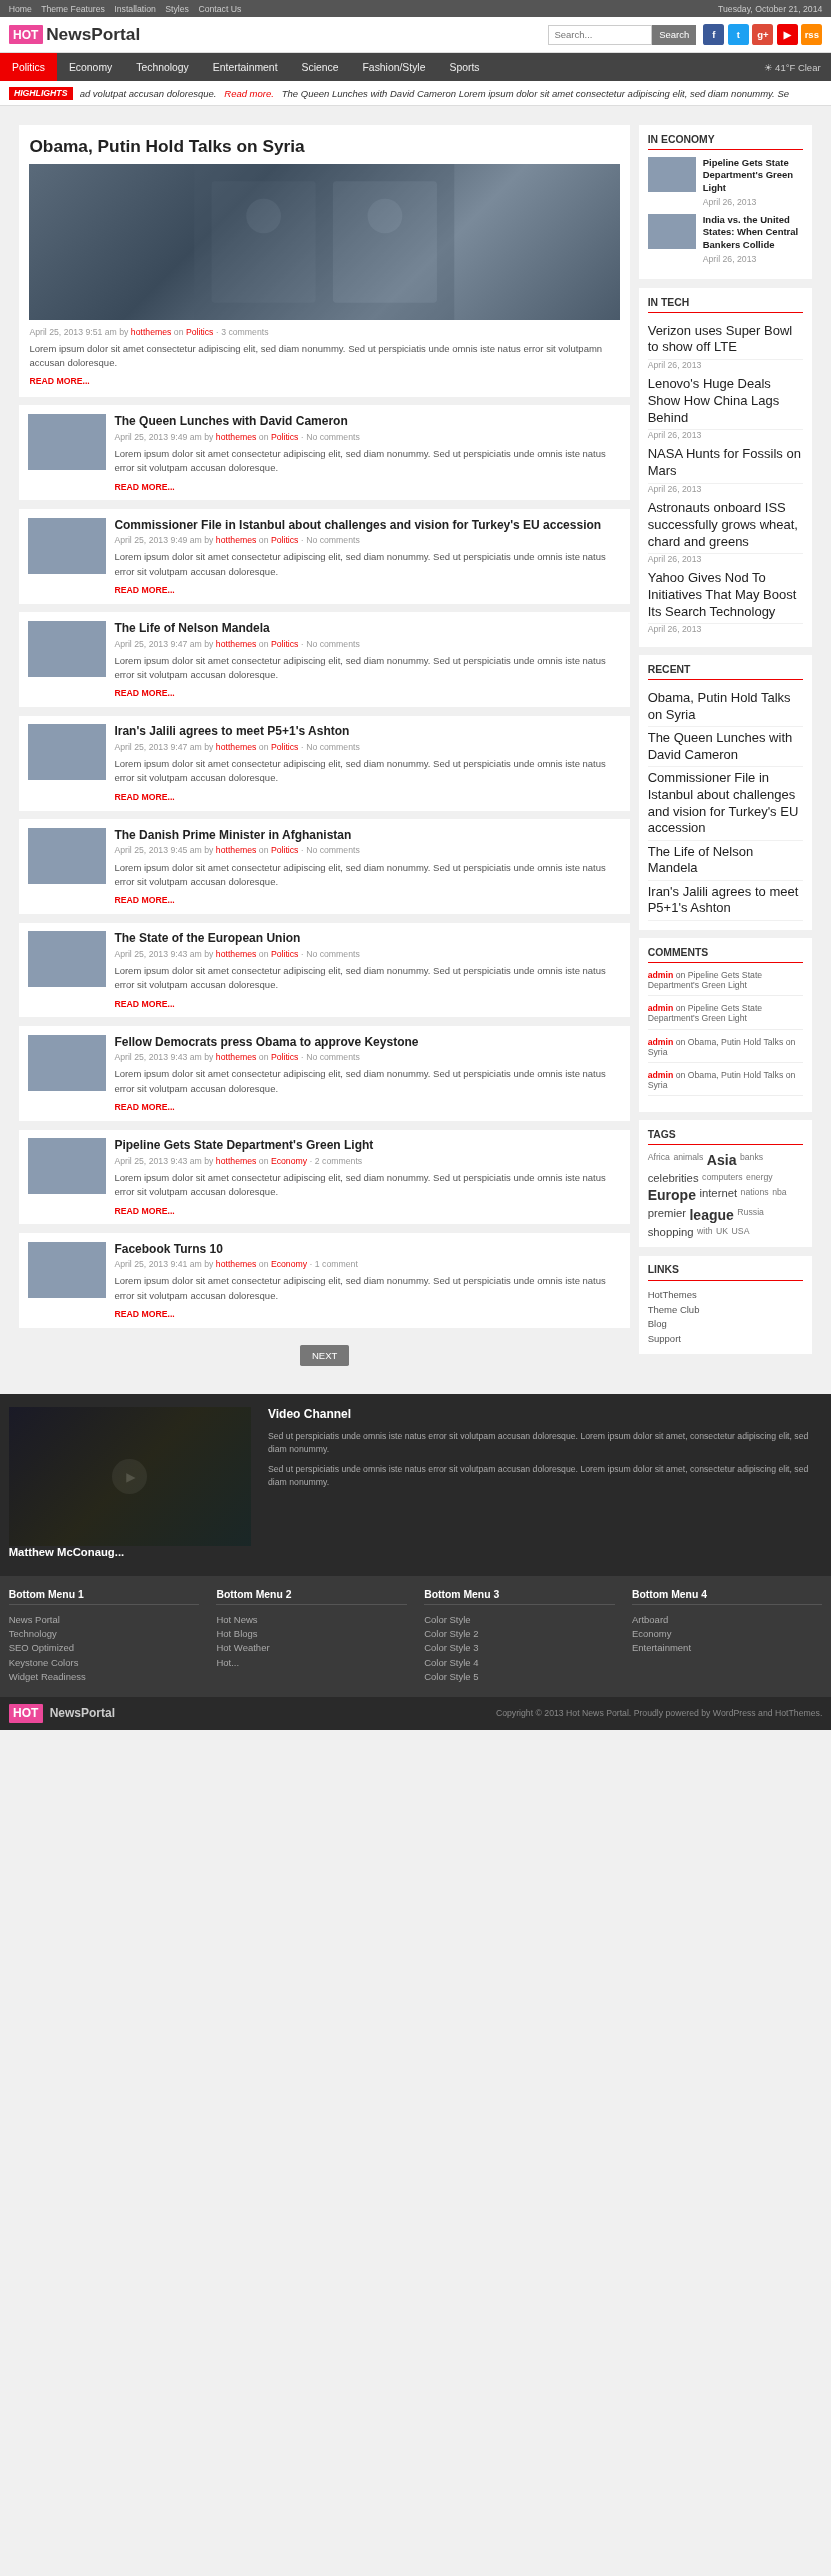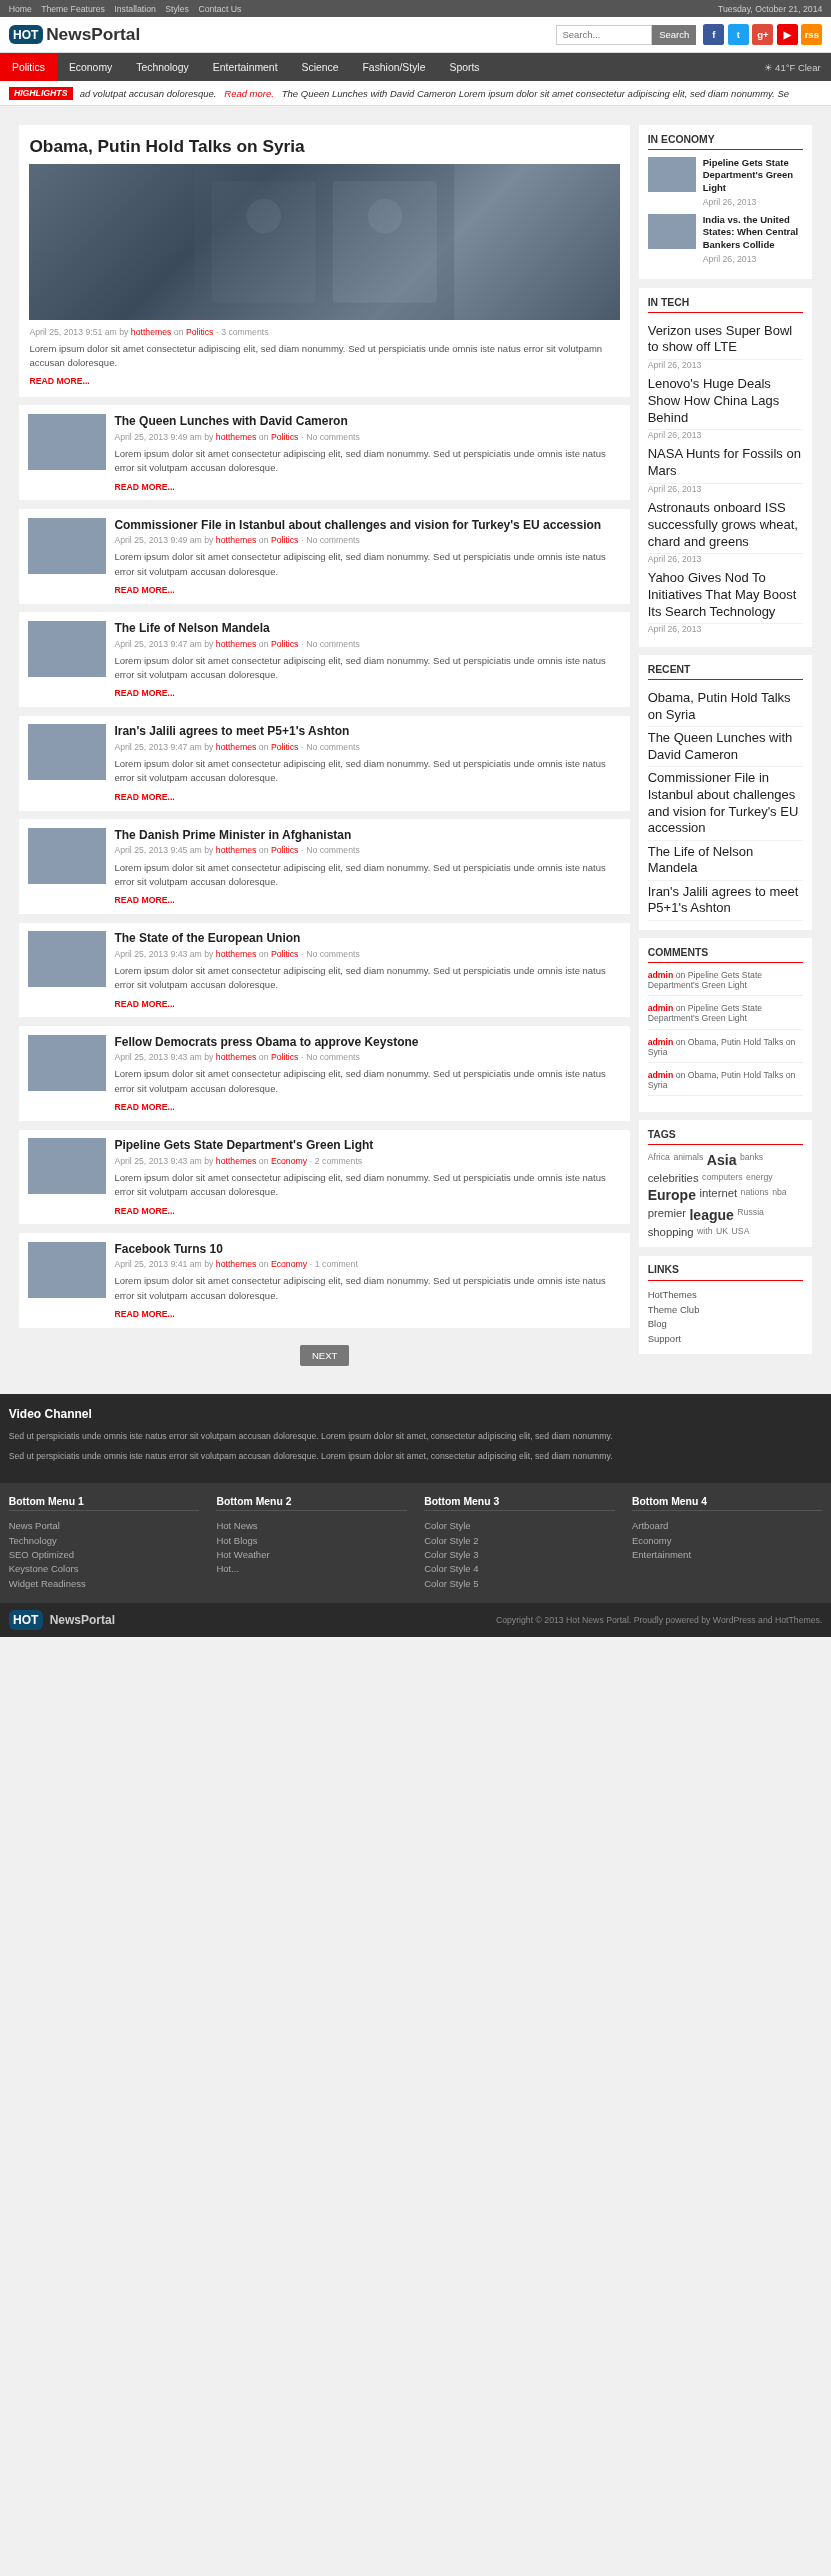--- a/index.html
+++ b/index.html
@@ -5,25 +5,25 @@
     * { margin: 0; padding: 0; box-sizing: border-box; }
     body { font-family: Arial, Helvetica, sans-serif; font-size: 10.4px; color: #333; background: #f0f0f0; width: 831px; }
 
     
     .top-bar { background: #555; color: #ccc; font-size: 8.7px; padding: 3.5px 8.7px; display: flex; justify-content: space-between; }
     .top-bar a { color: #ccc; text-decoration: none; margin-right: 7px; }
 
     
     .header { background: #fff; padding: 7px 8.7px; display: flex; align-items: center; justify-content: space-between; border-bottom: 0.9px solid #ddd; }
     .logo { display: flex; align-items: center; }
-    .logo-hot { background: #0c4a6e; color: #fff; font-weight: bold; font-size: 12px; padding: 2.6px 4.3px; border-radius: 6px; margin-right: 3.5px; }
+    .logo-hot { background: #ec4899; color: #fff; font-weight: bold; font-size: 12px; padding: 2.6px 4.3px; border-radius: 1px; margin-right: 3.5px; }
     .logo-text { font-size: 17.3px; font-weight: bold; color: #333; }
     .header-right { display: flex; align-items: center; gap: 7px; }
     .search-box { display: flex; }
-    .search-box input { border: 0.9px solid #ccc; padding: 3.5px 5.2px; font-size: 9.5px; width: 96px; }
+    .search-box input { border: 0.9px solid #ccc; padding: 3.5px 5.2px; font-size: 9.5px; width: 104px; }
     .search-box button { background: #777; color: #fff; border: none; padding: 3.5px 7px; cursor: pointer; font-size: 9.5px; }
     .social-icons { display: flex; gap: 3.5px; }
     .social-icon { width: 21px; height: 21px; border-radius: 2.6px; display: flex; align-items: center; justify-content: center; color: #fff; font-weight: bold; font-size: 9.5px; }
     .si-fb { background: #3b5998; }
     .si-tw { background: #1da1f2; }
     .si-gp { background: #dd4b39; }
     .si-yt { background: #e00; }
     .si-rss { background: #f80; }
 
     
@@ -443,20 +443,29 @@
         <a>Blog</a>
         <a>Support</a>
       </div>
     </div>
 
   </div>
 
 </div>
 
 <div class="footer-video">
+  <div class="video-player">
+    <div class="video-placeholder">
+      <div style="position:absolute;top:0;left:0;width:100%;height:100%;background:linear-gradient(135deg,#1a1a2a,#2a2a1a,#1a2a2a);opacity:0.8;"></div>
+      <div class="video-play"></div>
+    </div>
+    <div class="video-info">
+      <h4>Matthew McConaug...</h4>
+    </div>
+  </div>
   <div class="video-channel">
     <h4>Video Channel</h4>
     <p>Sed ut perspiciatis unde omnis iste natus error sit volutpam accusan doloresque. Lorem ipsum dolor sit amet, consectetur adipiscing elit, sed diam nonummy.</p>
     <p>Sed ut perspiciatis unde omnis iste natus error sit volutpam accusan doloresque. Lorem ipsum dolor sit amet, consectetur adipiscing elit, sed diam nonummy.</p>
   </div>
 </div>
 
 <div class="footer-menus">
   <div class="footer-menu">
     <h5>Bottom Menu 1</h5>

